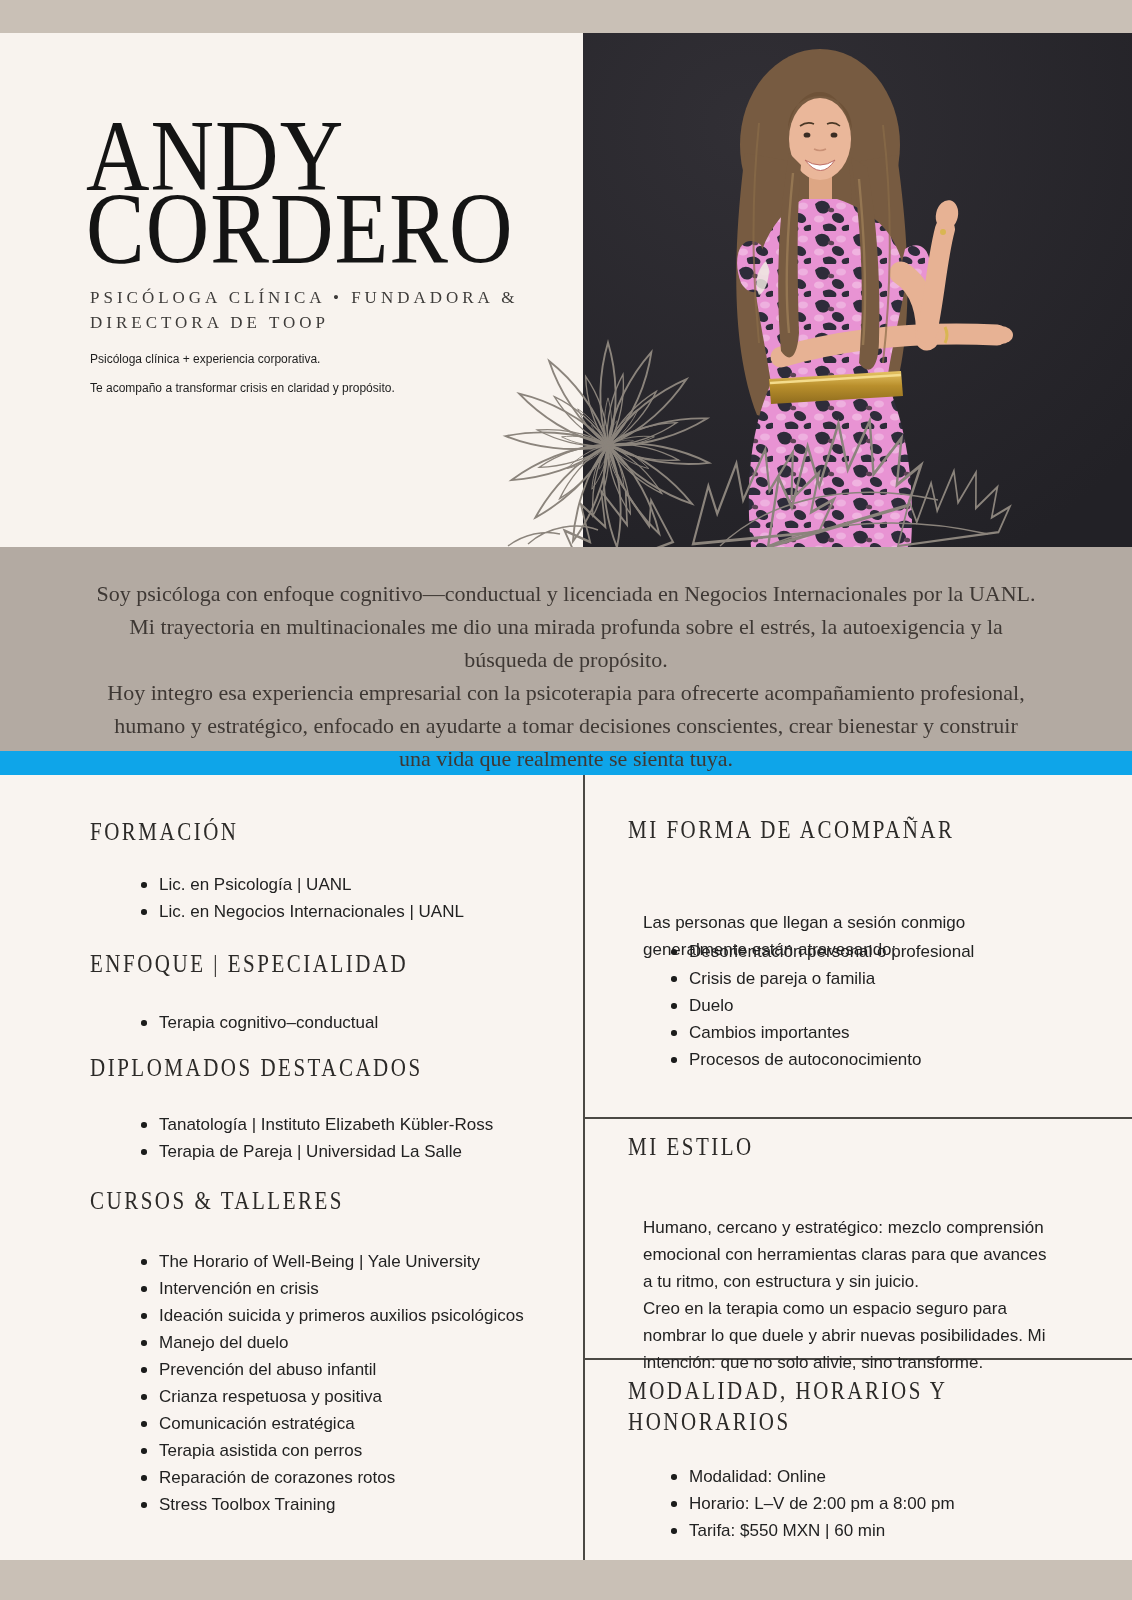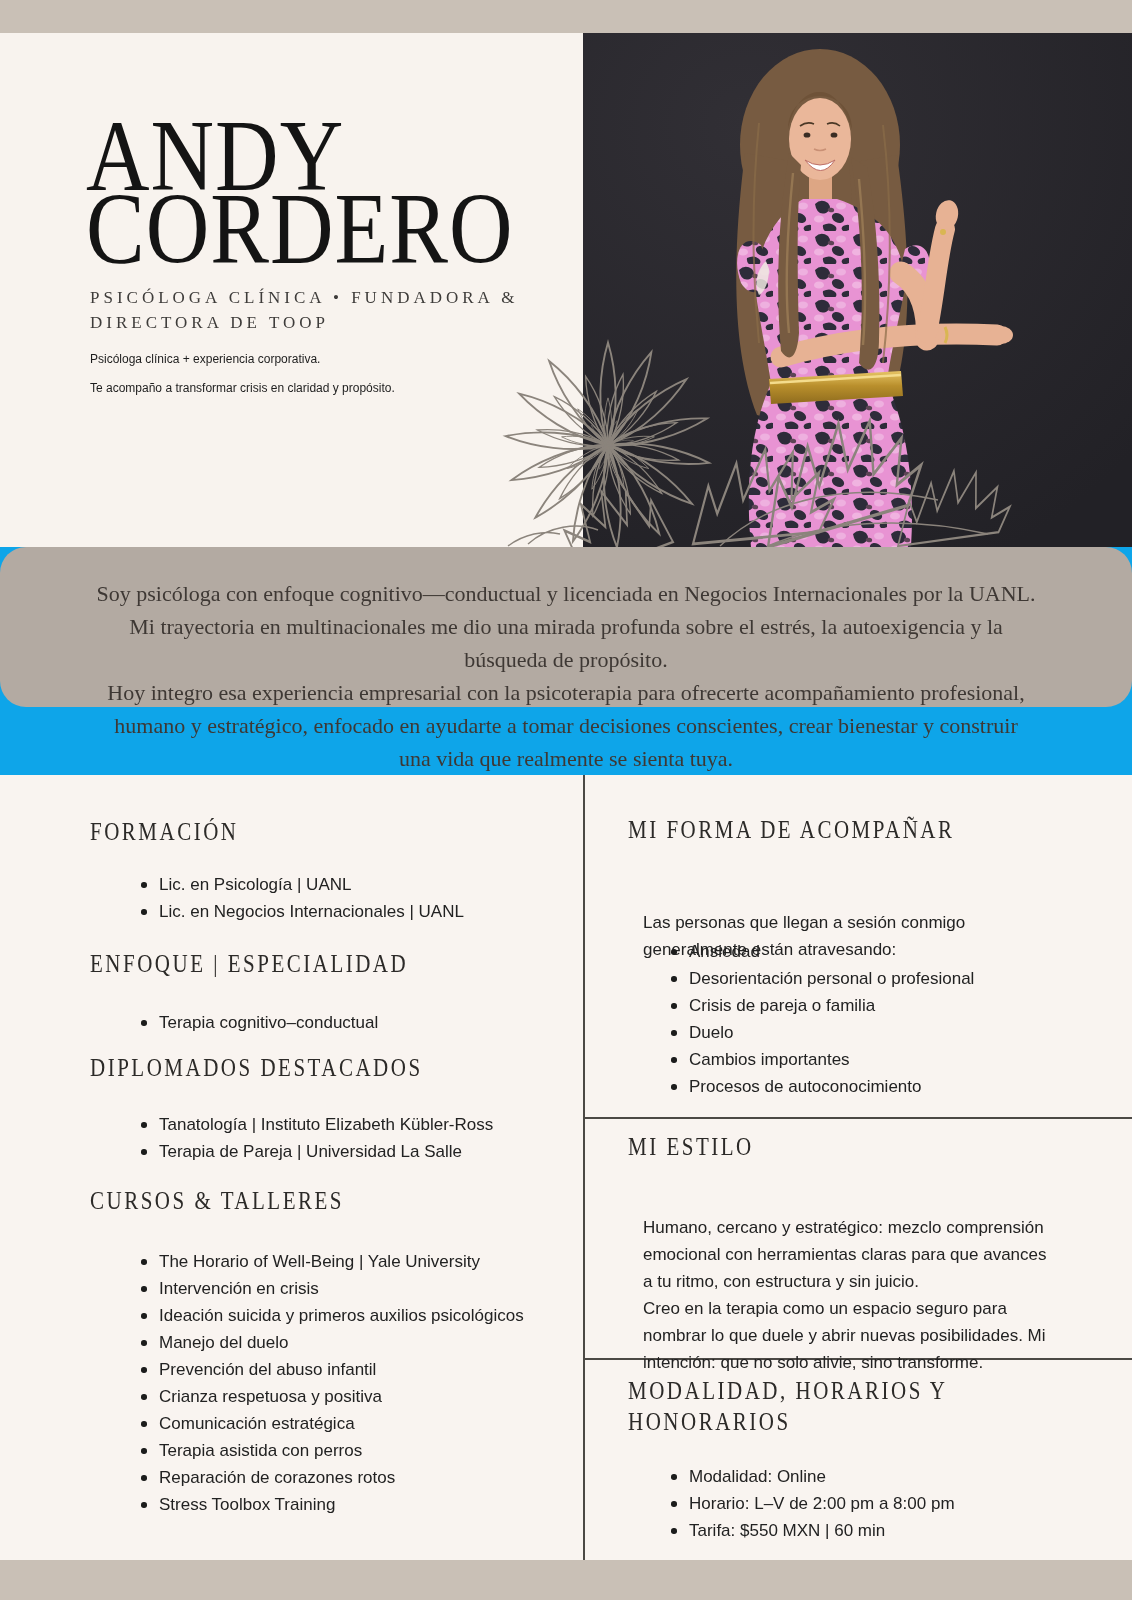--- a/index.html
+++ b/index.html
@@ -25,21 +25,21 @@
     font-family:"Liberation Serif",serif;font-size:17px;line-height:25px;
     letter-spacing:4px;color:#3e3c3a;white-space:nowrap;
   }
   .tagline{
     position:absolute;left:90px;top:312px;z-index:3;
     font-size:12px;line-height:29px;color:#1d1d1d;white-space:nowrap;
   }
   .flower{position:absolute;left:468px;top:330px;width:570px;height:217px;z-index:2;pointer-events:none;}
 
   
-  .band{position:absolute;left:0;top:547px;width:1132px;height:160px;background:#b3aaa2;z-index:4;border-radius:26px;}
+  .band{position:absolute;left:0;top:547px;width:1132px;height:204px;background:#b3aaa2;z-index:4;}
   .band-inner{padding-top:30px;text-align:center;}
   .band-line{
     font-family:"Liberation Serif",serif;font-size:22px;line-height:33px;
     color:#3e3834;white-space:nowrap;
   }
 
   
   .content{position:absolute;left:0;top:775px;width:1132px;height:785px;background:#f9f4f0;}
   .vdivider{position:absolute;left:583px;top:0;width:2px;height:785px;background:#4c4945;}
   .hdivider{position:absolute;left:585px;width:547px;height:2px;background:#4c4945;}
@@ -281,21 +281,20 @@
       <li>Reparación de corazones rotos</li>
       <li>Stress Toolbox Training</li>
     </ul>
 
     <h3 class="sec-title" style="left:628px;top:40px">MI FORMA DE ACOMPAÑAR</h3>
     <div class="rtext" style="left:643px;top:90px">
       <div>Las personas que llegan a sesión conmigo</div>
       <div>generalmente están atravesando:</div>
     </div>
     <ul class="blist rlist" style="left:628px;top:147px">
-      <li>Ansiedad</li>
       <li>Desorientación personal o profesional</li>
       <li>Crisis de pareja o familia</li>
       <li>Duelo</li>
       <li>Cambios importantes</li>
       <li>Procesos de autoconocimiento</li>
     </ul>
 
     <h3 class="sec-title" style="left:628px;top:357px">MI ESTILO</h3>
     <div class="rtext" style="left:643px;top:395px">
       <div>Humano, cercano y estratégico: mezclo comprensión</div>

